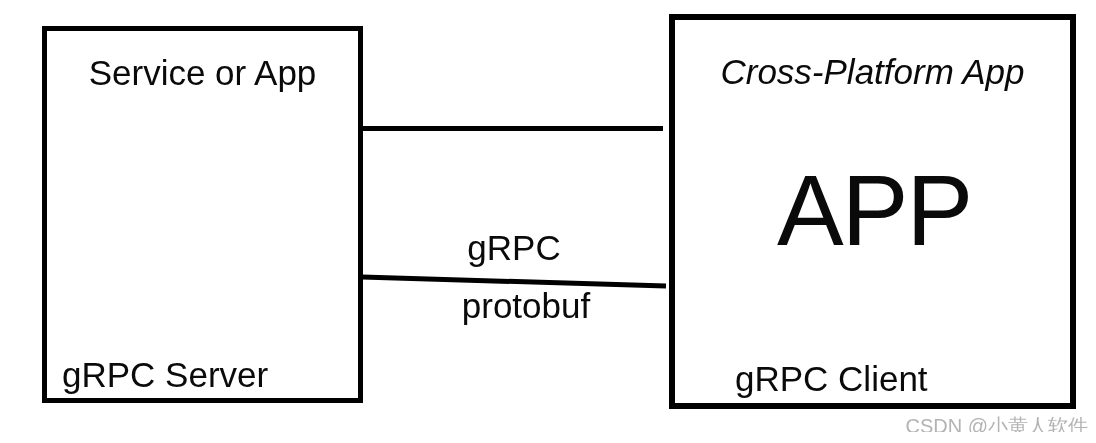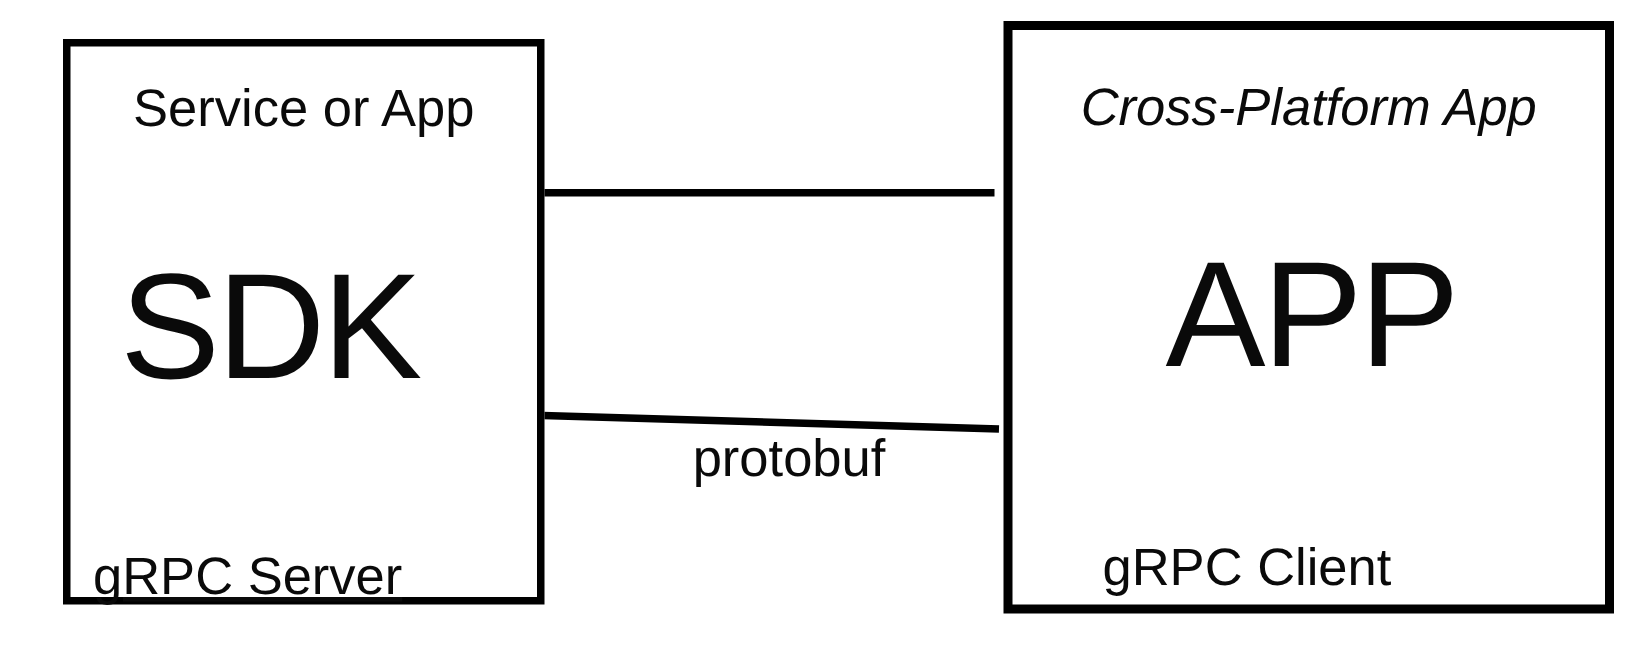--- a/index.html
+++ b/index.html
@@ -46,21 +46,21 @@
     white-space: nowrap;
   }
   .server-box .node-main { left: 33px; top: 137px; }
   .client-box .node-main { left: 88px; top: 140px; margin-left: 14px; }
   .node-footer {
     position: absolute;
     font-size: 35px;
     line-height: 1;
     white-space: nowrap;
   }
-  .server-box .node-footer { left: 15px; top: 336px; text-decoration: underline; }
+  .server-box .node-footer { left: 15px; top: 326px; }
   .client-box .node-footer { left: 60px; top: 341px; text-align: center; }
   .wire-label {
     position: absolute;
     font-size: 35px;
     line-height: 1;
     transform: translateX(-50%);
     white-space: nowrap;
     z-index: 2;
   }
   .wire-label-top { left: 514px; top: 230px; }
@@ -81,26 +81,27 @@
 
 <div class="canvas">
 
   <svg class="wire-layer" width="1096" height="443" viewBox="0 0 1096 443" xmlns="http://www.w3.org/2000/svg">
     <line x1="362" y1="128.5" x2="663" y2="128.5" stroke="#000000" stroke-width="5"></line>
     <line x1="362" y1="277" x2="666" y2="286" stroke="#000000" stroke-width="5"></line>
   </svg>
 
   <div class="node server-box">
     <div class="node-title">Service or App</div>
-    <div class="node-main">SDK</div>
     <div class="node-footer">gRPC Server</div>
   </div>
 
   <div class="node client-box">
     <div class="node-title">Cross-Platform App</div>
     <div class="node-main">APP</div>
     <div class="node-footer">gRPC Client</div>
   </div>
 
+  <div class="wire-label wire-label-top">gRPC</div>
   <div class="wire-label wire-label-bottom">protobuf</div>
 
+  <div class="watermark">CSDN @小黄人软件</div>
 
 </div>
 
 </body></html>

